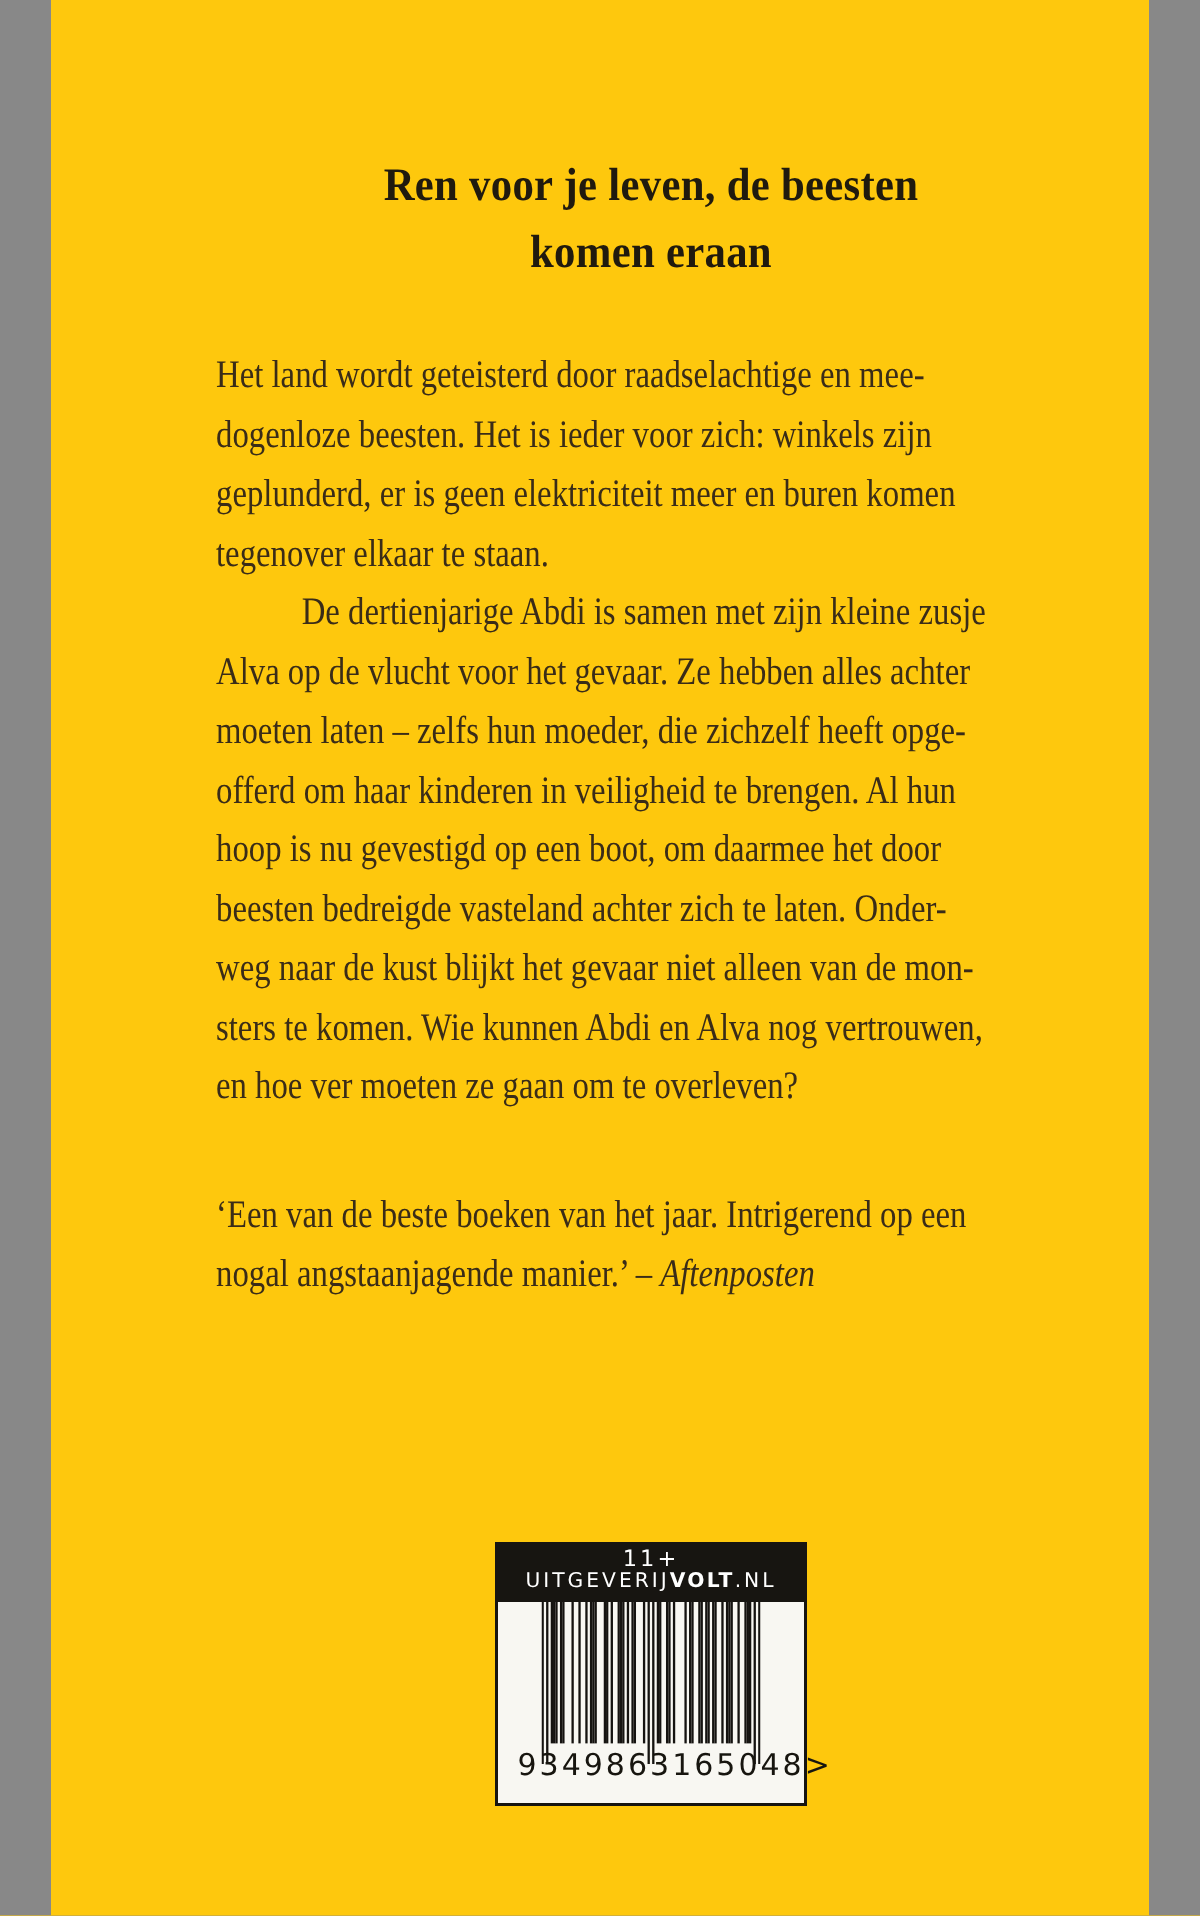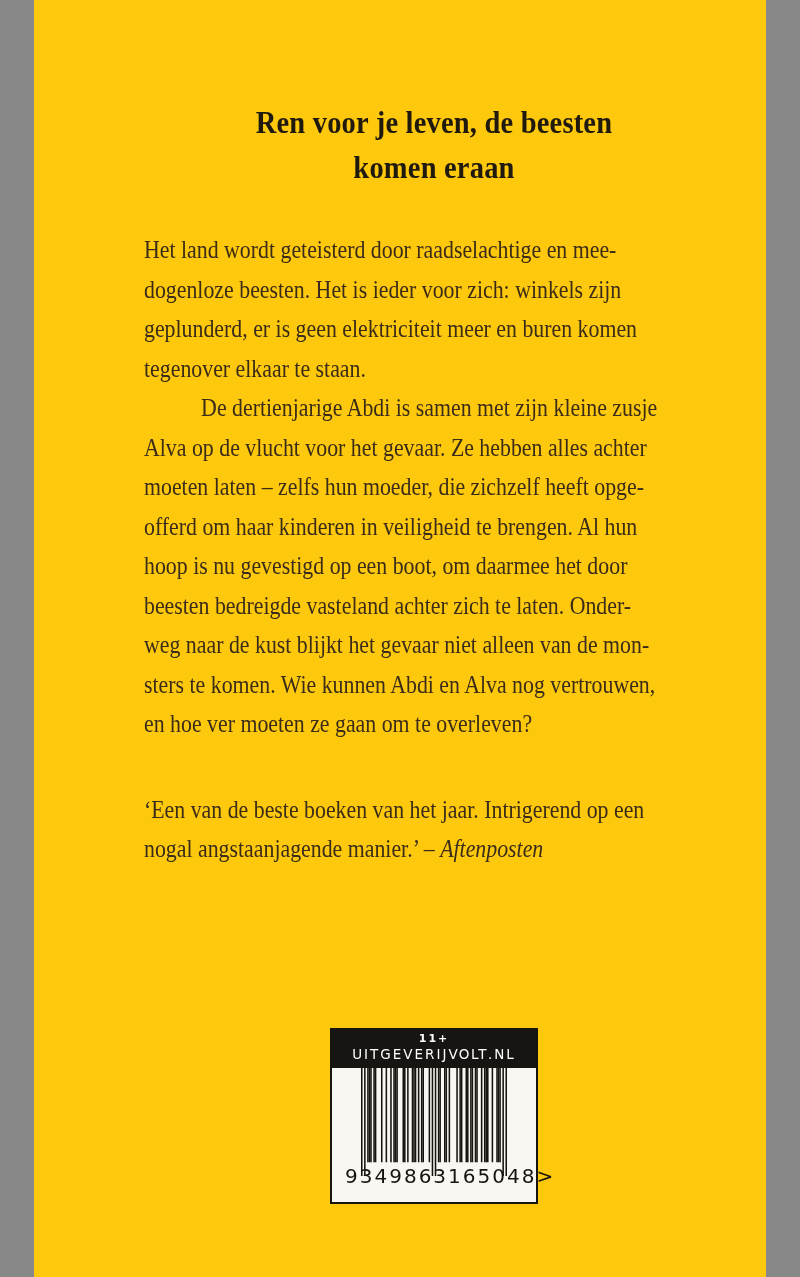--- a/index.html
+++ b/index.html
@@ -66,34 +66,34 @@
   .colophon-header{
     height:38px;
     background:var(--banner-bg);
     color:var(--banner-text);
     text-align:center;
     font-family:"DejaVu Sans", sans-serif;
     padding-top:3px;
     box-sizing:border-box;
   }
   .age{
-    font-size:11px;
+    font-size:15px;
     letter-spacing:2px;
     line-height:12px;
-    font-weight:700;
+    font-weight:400;
   }
   .publine{
     font-size:13.5px;
     letter-spacing:2px;
     line-height:17px;
     margin-top:1px;
     font-weight:400;
     white-space:nowrap;
   }
-  .publine b{font-weight:400;letter-spacing:1.5px;}
+  .publine b{font-weight:700;letter-spacing:1.5px;}
   .barcode-area{
     position:relative;
     height:134px;
     background:var(--barcode-bg);
   }
   .bars{
     position:absolute;
     top:0;left:29px;
     width:146px;height:108px;
     display:block;

